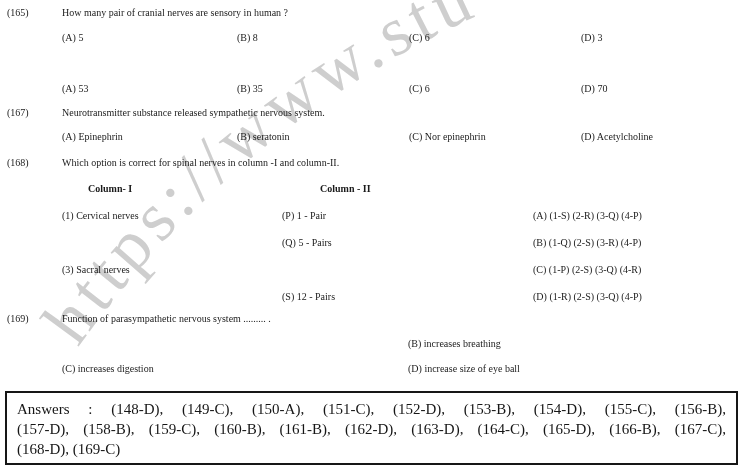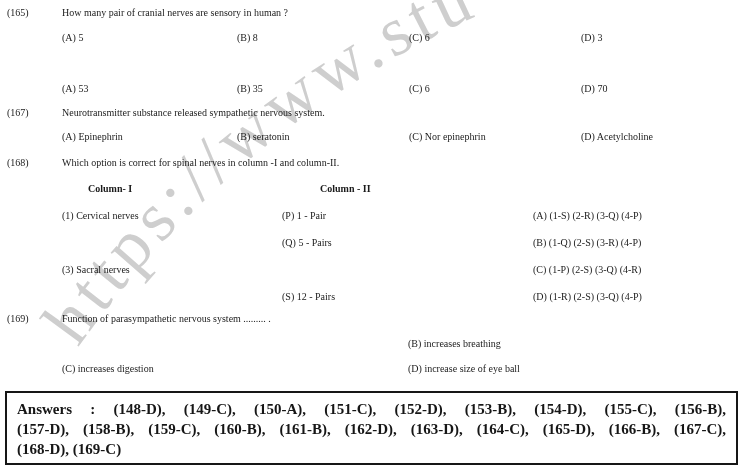--- a/index.html
+++ b/index.html
@@ -36,21 +36,21 @@
   .answers-box {
     position: absolute; left: 5px; top: 391px;
     width: 733px; height: 74px;
     box-sizing: border-box;
     border: 2px solid #161616;
     padding: 6px 10px 0 10px;
     z-index: 1;
     background: transparent;
   }
   .ans-line {
-    font-weight: bold; font-size: 15px; line-height: 20px;
+    font-weight: normal; font-size: 15px; line-height: 20px;
     color: #161616;
   }
   .ans-just { text-align: justify; text-align-last: justify; }
 </style>
 </head>
 <body>
 
 <svg class="watermark-svg" width="743" height="470" viewBox="0 0 743 470" aria-hidden="true">
   <defs>
     <path id="wm-path" d="M 78 348 Q 255 95 545 -12" fill="none"></path>

